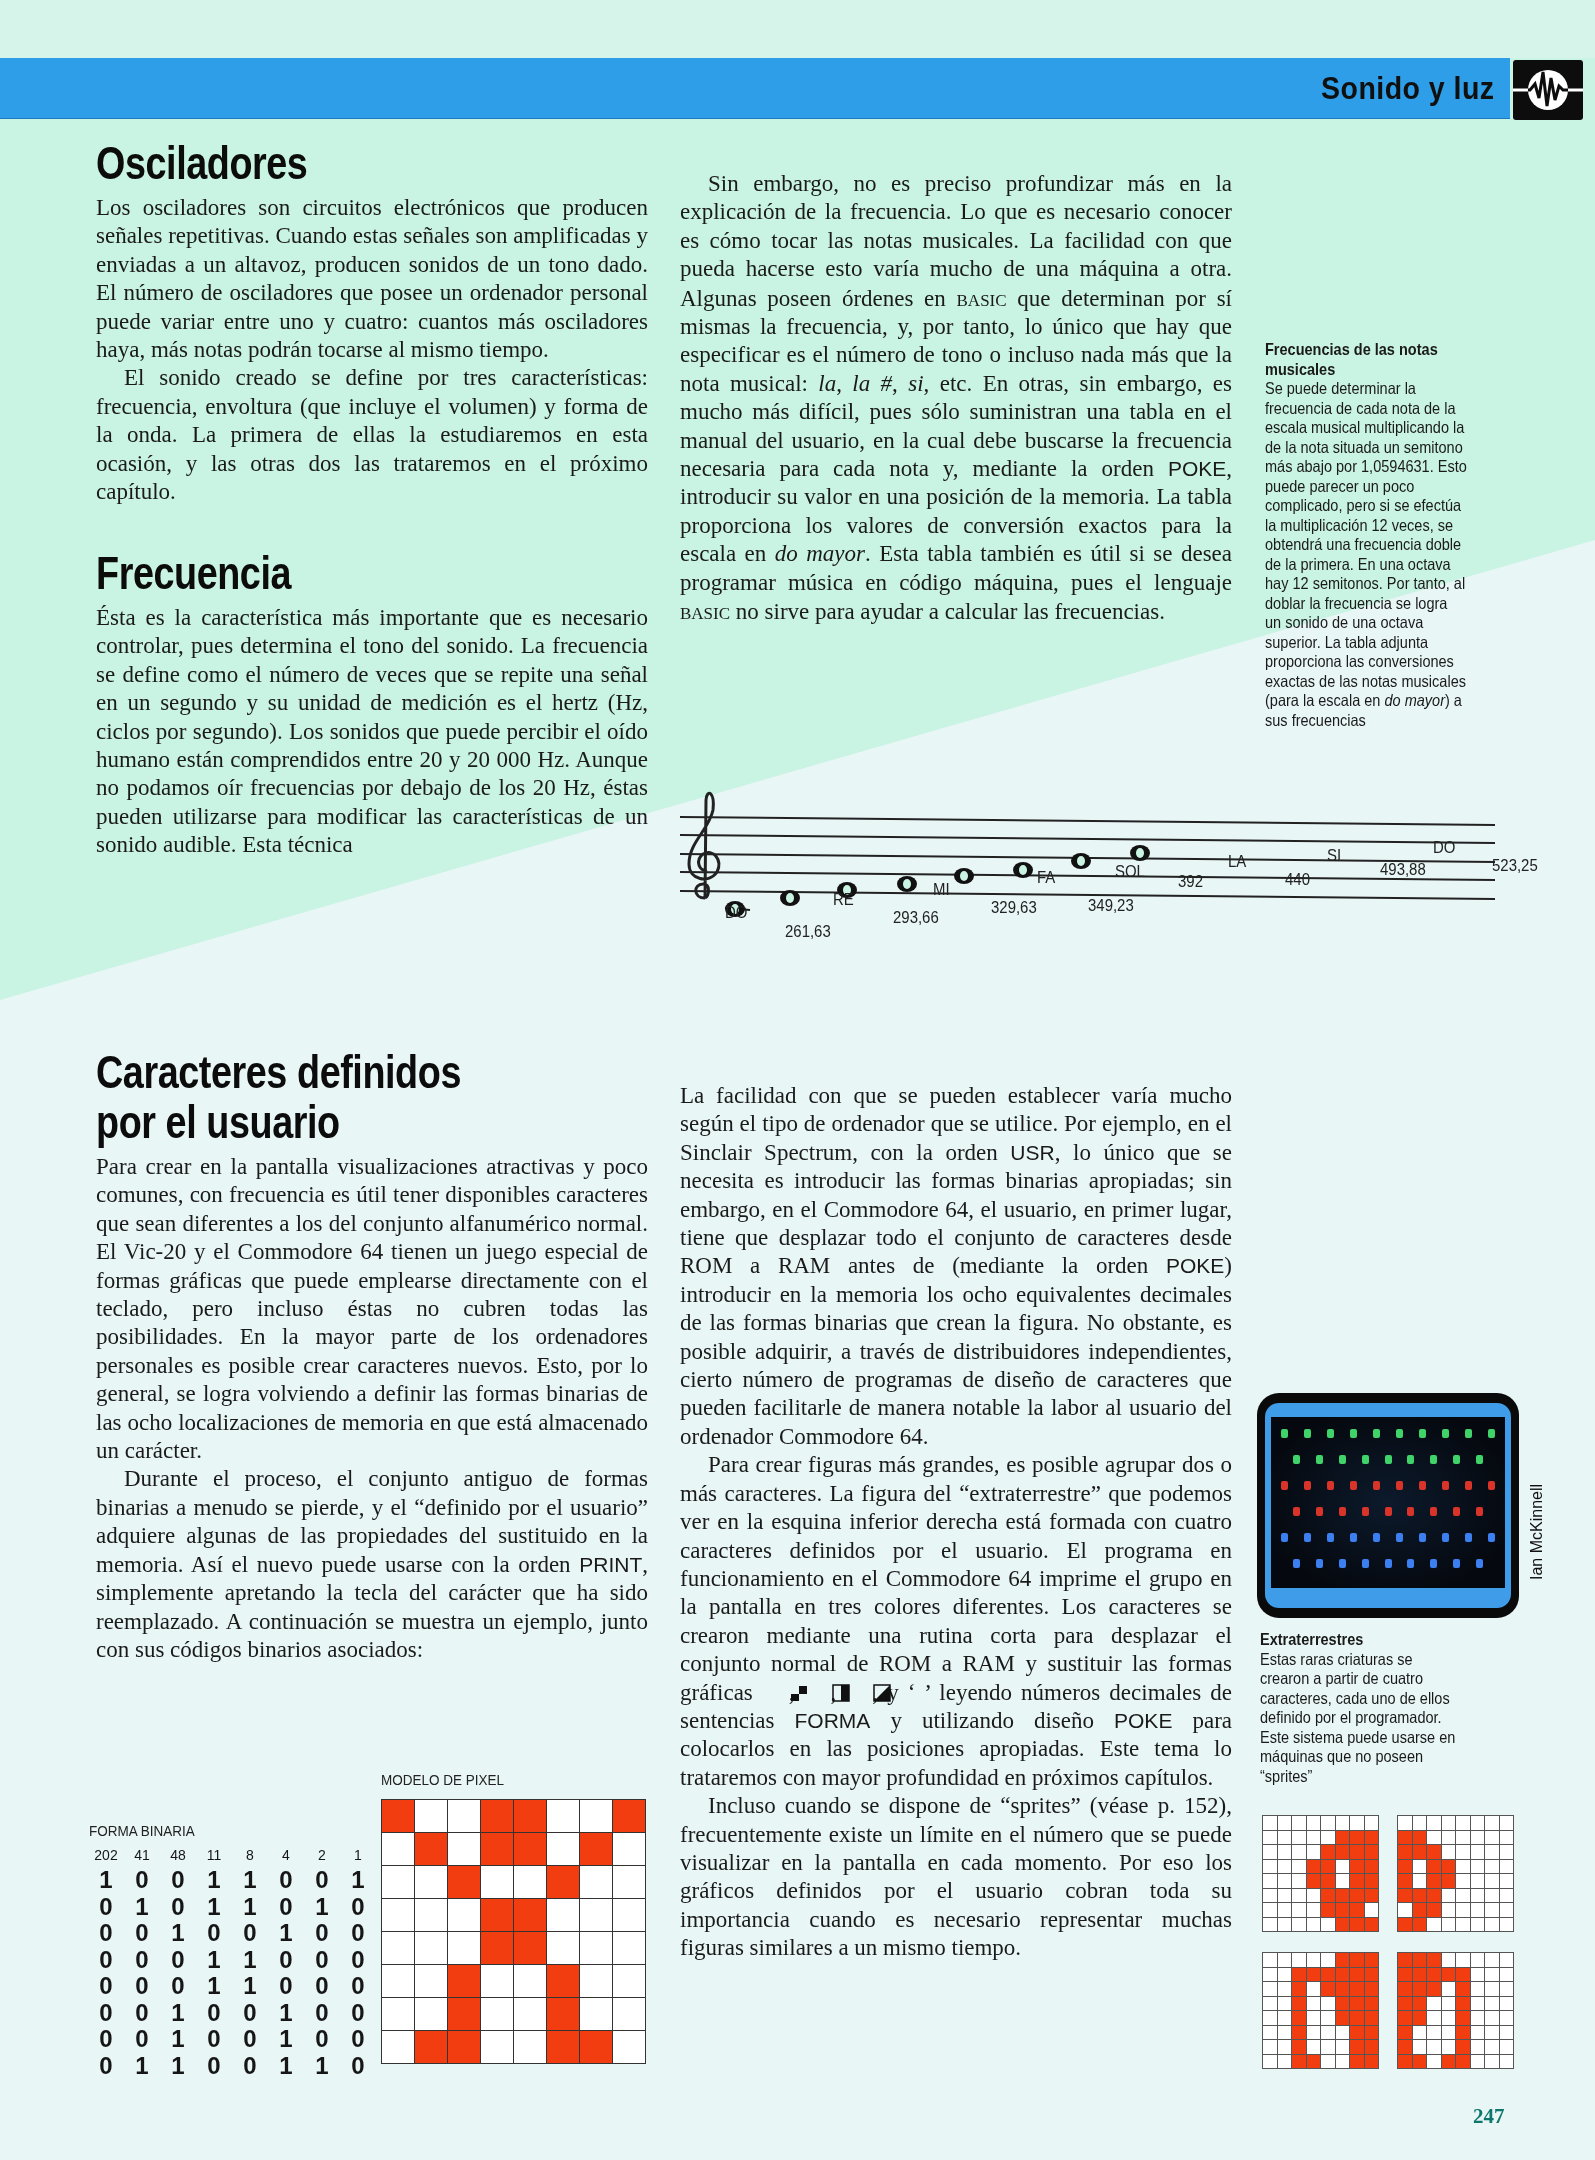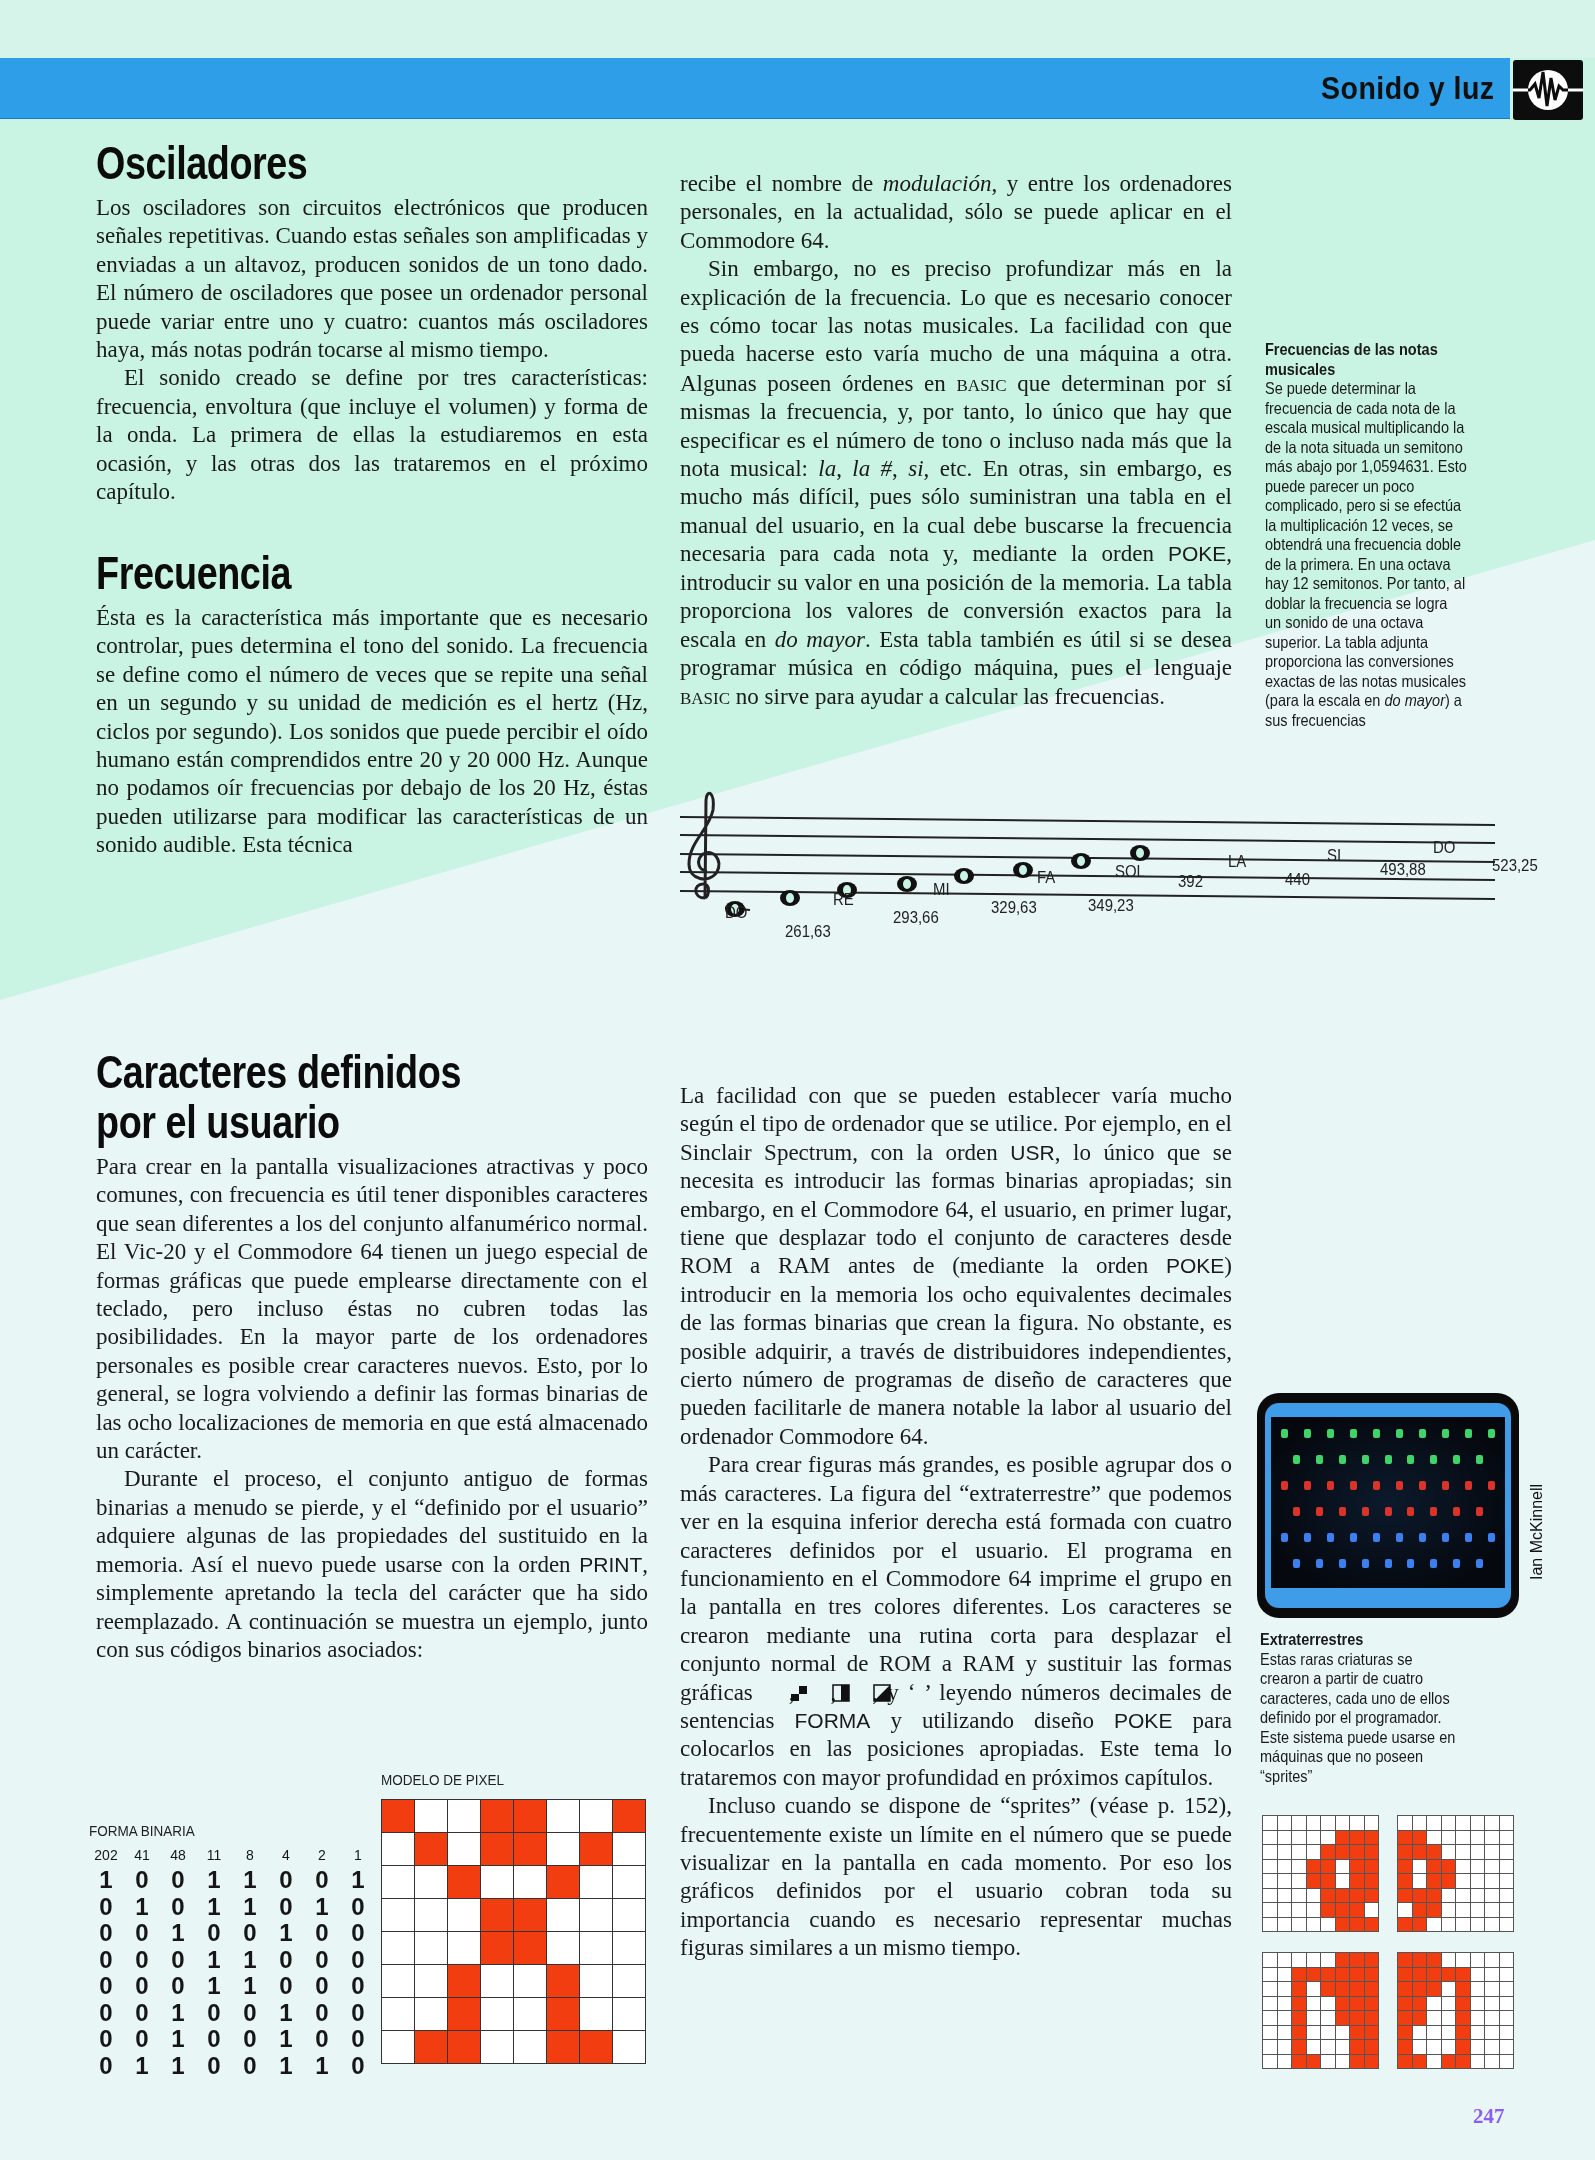--- a/index.html
+++ b/index.html
@@ -108,21 +108,21 @@
   }
   .alien-row { position: absolute; left: 10px; right: 10px; display: flex; justify-content: space-between; }
   .alien { width: 7px; height: 9px; border-radius: 2px; }
   .credit {
     position: absolute; left: 1528px; top: 1580px; transform: rotate(-90deg); transform-origin: left top;
     font-family: "Liberation Sans", "DejaVu Sans", sans-serif; font-size: 16px; color: #111;
     white-space: nowrap;
   }
   .page-num {
     position: absolute; left: 1473px; top: 2104px;
-    font-family: "Liberation Serif", "DejaVu Serif", serif; font-weight: 700; font-size: 21px; color: #8b5cf6;
+    font-family: "Liberation Serif", "DejaVu Serif", serif; font-weight: 700; font-size: 21px; color: #0f766e;
   }
   .glyph-inline { display: inline-block; width: 18px; height: 18px; vertical-align: -2px; position: relative; }
 </style>
 </head>
 <body>
 
 <div class="bg-pale"></div>
 <div class="bg-mint"></div>
 <div class="topstrip"></div>
 
@@ -146,21 +146,20 @@
 </div>
 
 <div class="col" style="left:96px; top:548px; width:552px;">
   <h1 class="h1">Frecuencia</h1>
   <div class="body" style="margin-top:6px;">
     <p>Ésta es la característica más importante que es necesario controlar, pues determina el tono del sonido. La frecuencia se define como el número de veces que se repite una señal en un segundo y su unidad de medición es el hertz (Hz, ciclos por segundo). Los sonidos que puede percibir el oído humano están comprendidos entre 20 y 20 000 Hz. Aunque no podamos oír frecuencias por debajo de los 20 Hz, éstas pueden utilizarse para modificar las características de un sonido audible. Esta técnica</p>
   </div>
 </div>
 
 <div class="col body" style="left:680px; top:170px; width:552px;">
-  <p><span>recibe el nombre de </span><i>modulación</i><span>, y entre los ordenadores personales, en la actualidad, sólo se puede aplicar en el Commodore 64.</span></p>
   <p class="ind"><span>Sin embargo, no es preciso profundizar más en la explicación de la frecuencia. Lo que es necesario conocer es cómo tocar las notas musicales. La facilidad con que pueda hacerse esto varía mucho de una máquina a otra. Algunas poseen órdenes en </span><span class="sc">basic</span><span> que determinan por sí mismas la frecuencia, y, por tanto, lo único que hay que especificar es el número de tono o incluso nada más que la nota musical: </span><i>la</i><span>, </span><i>la #</i><span>, </span><i>si</i><span>, etc. En otras, sin embargo, es mucho más difícil, pues sólo suministran una tabla en el manual del usuario, en la cual debe buscarse la frecuencia necesaria para cada nota y, mediante la orden </span><span class="mono">POKE</span><span>, introducir su valor en una posición de la memoria. La tabla proporciona los valores de conversión exactos para la escala en </span><i>do mayor</i><span>. Esta tabla también es útil si se desea programar música en código máquina, pues el lenguaje </span><span class="sc">basic</span><span> no sirve para ayudar a calcular las frecuencias.</span></p>
 </div>
 
 <div class="col" style="left:1265px; top:340px;">
   <div class="caption">
     <div class="ct">Frecuencias de las notas musicales</div>
     <div><span>Se puede determinar la frecuencia de cada nota de la escala musical multiplicando la de la nota situada un semitono más abajo por 1,0594631. Esto puede parecer un poco complicado, pero si se efectúa la multiplicación 12 veces, se obtendrá una frecuencia doble de la primera. En una octava hay 12 semitonos. Por tanto, al doblar la frecuencia se logra un sonido de una octava superior. La tabla adjunta proporciona las conversiones exactas de las notas musicales (para la escala en </span><i>do mayor</i><span>) a sus frecuencias</span></div>
   </div>
 </div>
 

